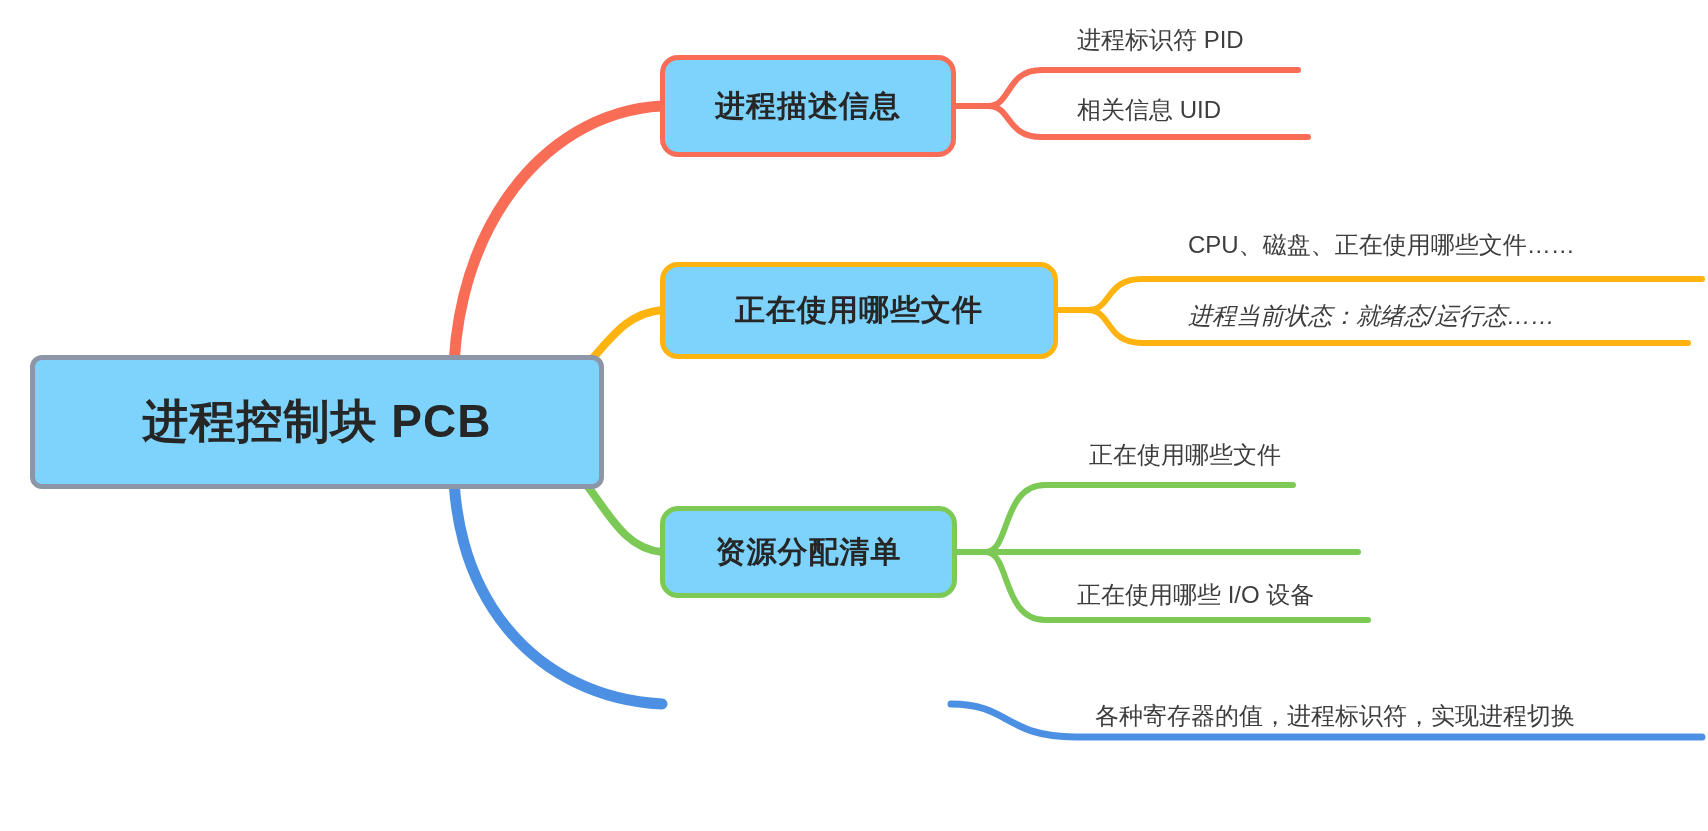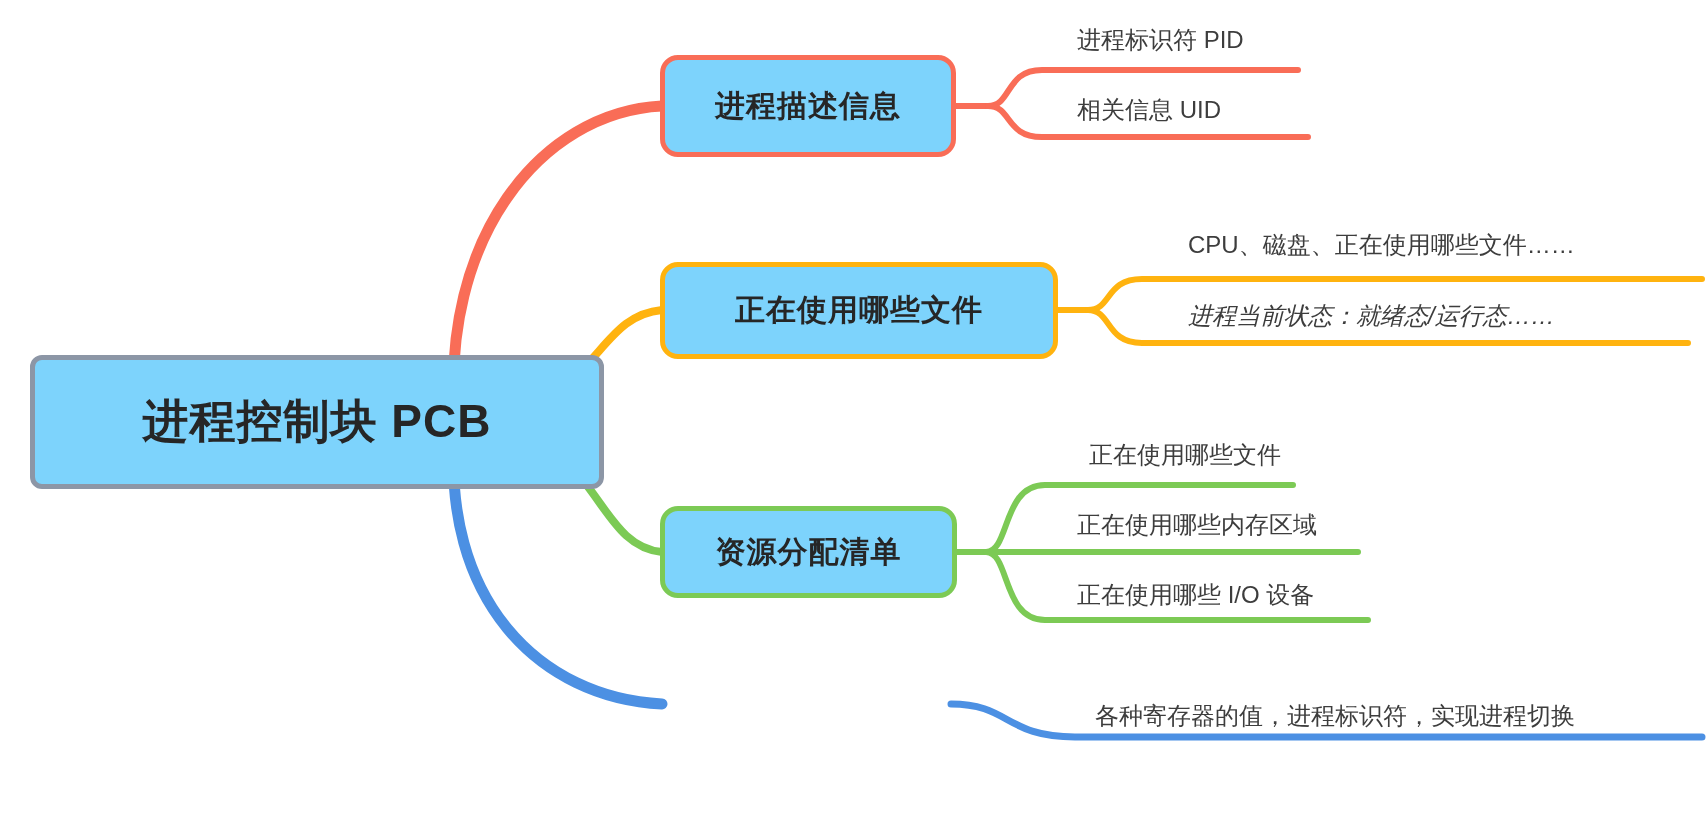--- a/index.html
+++ b/index.html
@@ -90,18 +90,17 @@
   <div class="node topic" style="left: 660px; top: 506px; width: 297px; height: 92px; border-color: rgb(124, 202, 85);">资源分配清单</div>
 
 
   <div class="child-label" style="left:1077px; top:24px;">进程标识符 PID</div>
   <div class="child-label" style="left:1077px; top:94px;">相关信息 UID</div>
 
   <div class="child-label" style="left:1188px; top:229px;">CPU、磁盘、正在使用哪些文件……</div>
   <div class="child-label" style="left:1188px; top:300px;font-style:italic;">进程当前状态：就绪态/运行态……</div>
 
   <div class="child-label" style="left:1077px; top:439px;margin-left:12px;">正在使用哪些文件</div>
-  <div class="child-label" style="left:1077px; top:509px;">正在使用哪些内存区域</div>
   <div class="child-label" style="left:1077px; top:579px;">正在使用哪些 I/O 设备</div>
 
   <div class="child-label" style="left:1095px; top:700px;">各种寄存器的值，进程标识符，实现进程切换</div>
 
 </div>
 
 </body></html>

